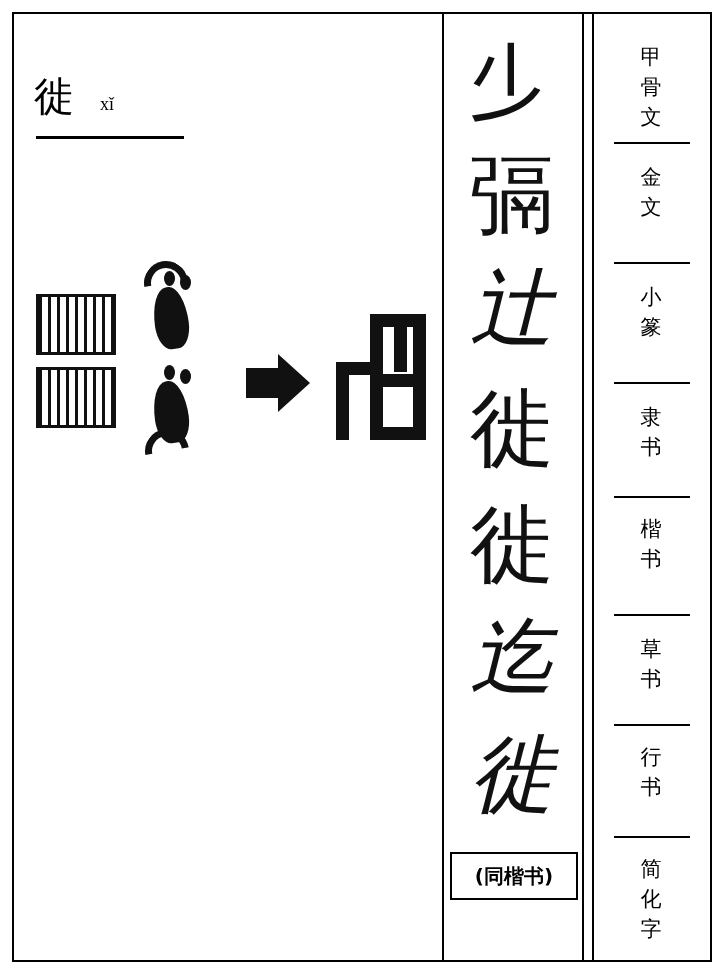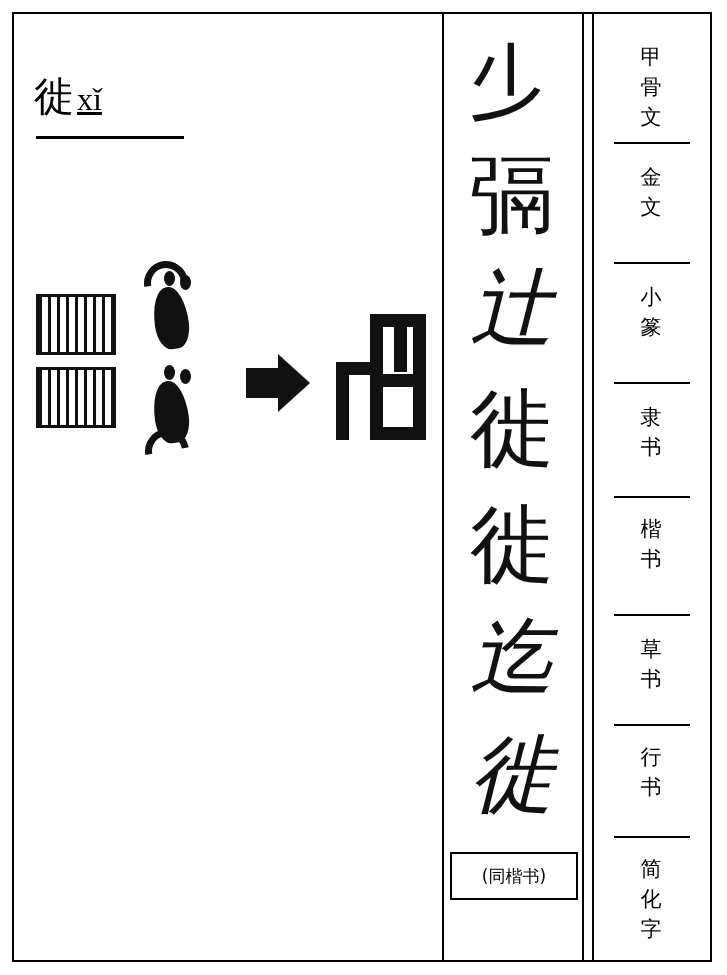--- a/index.html
+++ b/index.html
@@ -62,25 +62,24 @@
     display: flex;
     align-items: baseline;
   }
   .headword {
     font-size: 40px;
     line-height: 1;
     font-family: "DejaVu Sans", sans-serif;
     letter-spacing: 1px;
   }
   .pinyin {
-    font-size: 32px;
-    margin-left: 2px;
+    font-size: 18px;
+    margin-left: 25px;
     font-family: "Liberation Serif", serif;
     font-style: normal;
-    text-decoration: underline;
   }
   .headword-rule {
     position: absolute;
     left: 22px;
     top: 122px;
     width: 148px;
     height: 0;
     border-top: 3px solid #000;
   }
 
@@ -217,23 +216,24 @@
   .calli.c7 { top: 718px; font-size: 84px; font-style: italic; }
 
   .same-as {
     position: absolute;
     left: 8px;
     top: 838px;
     width: 124px;
     height: 44px;
     border: 2px solid #000;
     font-family: "DejaVu Sans", sans-serif;
-    font-size: 17px;
+    font-size: 20px;
     line-height: 44px;
     text-align: center;
+    font-weight: bold;
   }
 
   
   .right-col {
     position: absolute;
     left: 578px;
     top: 0;
     width: 120px;
     height: 100%;
   }

